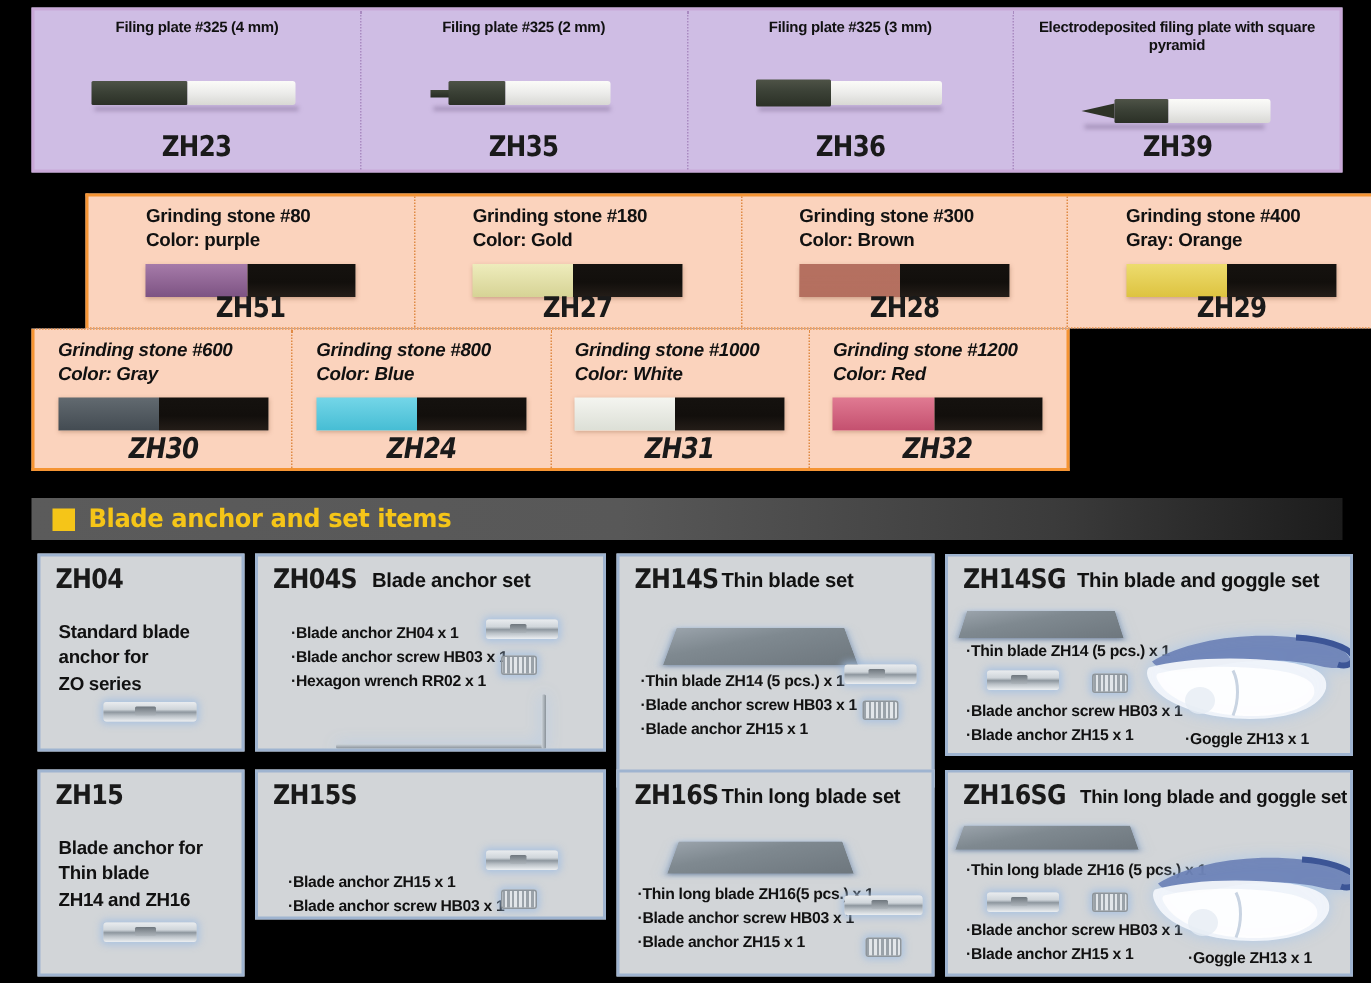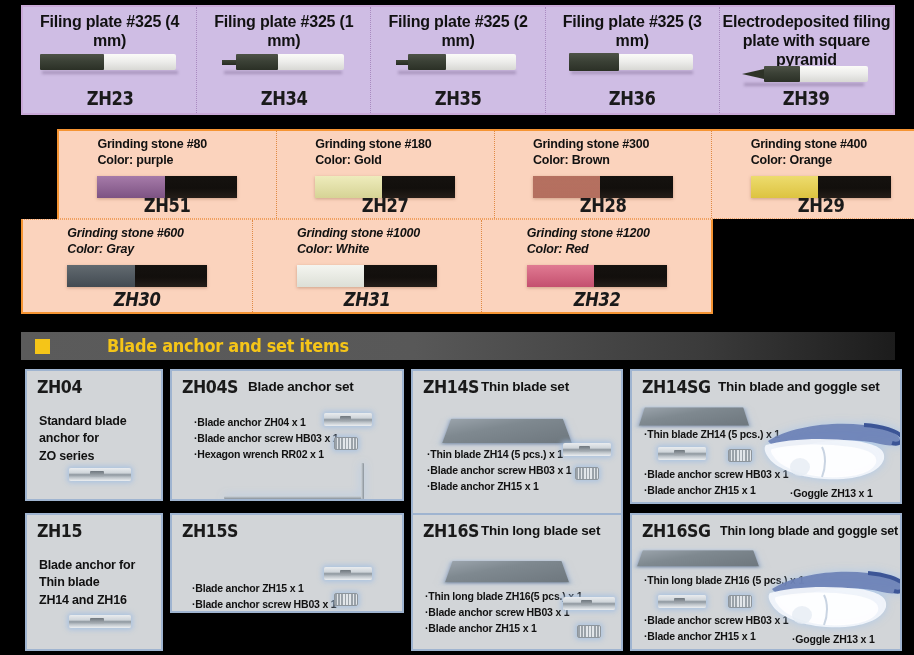--- a/index.html
+++ b/index.html
@@ -22,21 +22,21 @@
   }
   .purple-cell {
     flex: 1 1 0;
     position: relative;
     display: flex; flex-direction: column; align-items: center;
     padding-top: 6px;
     box-sizing: border-box;
   }
   .purple-cell + .purple-cell { border-left: 1px dotted #a98ac0; }
   .pcell-title {
-    font-size: 16px; font-weight: bold; color: #111;
+    font-size: 10px; font-weight: bold; color: #111;
     text-align: center; line-height: 1.18; letter-spacing: -0.2px;
   }
   .pcell-code {
     font-size: 19px; font-weight: bold; color: #1a1a1a;
     letter-spacing: -0.5px;
     font-family: "DejaVu Sans", sans-serif;
     position: absolute; bottom: 4px;
     transform: scaleX(0.86);
   }
   .plate-img { position: absolute; top: 44px; height: 22px; }
@@ -119,21 +119,21 @@
   .stone-black {
     width: 52%; height: 100%;
     background: linear-gradient(180deg,#15120f 0%, #120f0c 55%, #241d18 100%);
   }
 
   
   .banner {
     position: absolute; left: 21px; top: 332px; width: 874px; height: 28px;
     background: linear-gradient(90deg,#5b5b5b 0%, #585858 45%, #3b3b3b 78%, #1c1c1c 100%);
     display: flex; align-items: center;
-    padding-left: 14px; box-sizing: border-box; gap: 48px;
+    padding-left: 14px; box-sizing: border-box;
   }
   .banner-square {
     width: 15px; height: 15px; background: #f5c518; margin-right: 9px;
     flex: none;
   }
   .banner-text {
     color: #f5c518; font-weight: bold; font-size: 17px;
     font-family: "DejaVu Sans", sans-serif;
     letter-spacing: -0.3px;
     transform: scaleX(0.95); transform-origin: left center;
@@ -230,32 +230,20 @@
       <div class="plate-img">
         <div class="plate-wrap" style="width:140px">
           <div class="plate-shadow" style="width:136px"></div>
           <div class="plate-dark" style="width:64px"></div>
           <div class="plate-light" style="left:64px;width:72px"></div>
         </div>
       </div>
       <div class="pcell-code">ZH23</div>
     </div>
 
-    <div class="purple-cell">
-      <div class="pcell-title">Filing plate #325  (1 mm)</div>
-      <div class="plate-img">
-        <div class="plate-wrap" style="width:124px">
-          <div class="plate-shadow" style="width:118px"></div>
-          <div class="plate-tang" style="left:0;width:18px"></div>
-          <div class="plate-dark" style="left:14px;width:42px"></div>
-          <div class="plate-light" style="left:56px;width:66px"></div>
-        </div>
-      </div>
-      <div class="pcell-code">ZH34</div>
-    </div>
 
     <div class="purple-cell">
       <div class="pcell-title">Filing plate #325  (2 mm)</div>
       <div class="plate-img">
         <div class="plate-wrap" style="width:124px">
           <div class="plate-shadow" style="width:118px"></div>
           <div class="plate-tang" style="left:0;width:16px"></div>
           <div class="plate-dark" style="left:12px;width:38px"></div>
           <div class="plate-light" style="left:50px;width:70px"></div>
         </div>
@@ -308,37 +296,45 @@
     </div>
     <div class="ocell">
       <div class="ocell-title"><span>Grinding stone #300</span><br><span>Color: Brown</span></div>
       <div class="stone">
         <div class="stone-color" style="background:linear-gradient(180deg,#c4807012,#b46f5f),#b46f5f"></div>
           <div class="stone-black"></div>
       </div>
       <div class="ocell-code">ZH28</div>
     </div>
     <div class="ocell">
-      <div class="ocell-title"><span>Grinding stone #400</span><br><span>Color: Orange</span></div>
+      <div class="ocell-title"><span>Grinding stone #400</span><br><span>Gray: Orange</span></div>
       <div class="stone">
         <div class="stone-color" style="background:linear-gradient(180deg,#eddc6e,#ddc340)"></div>
           <div class="stone-black"></div>
       </div>
       <div class="ocell-code">ZH29</div>
     </div>
   </div>
 
   <div class="orange-row2">
     <div class="ocell">
       <div class="ocell-title"><span>Grinding stone #600</span><br><span>Color: Gray</span></div>
       <div class="stone">
         <div class="stone-color" style="background:linear-gradient(180deg,#626a70,#434b52)"></div>
           <div class="stone-black"></div>
       </div>
       <div class="ocell-code">ZH30</div>
+    </div>
+    <div class="ocell">
+      <div class="ocell-title"><span>Grinding stone #800</span><br><span>Color: Blue</span></div>
+      <div class="stone">
+        <div class="stone-color" style="background:linear-gradient(180deg,#74d6e8,#46bdd4)"></div>
+          <div class="stone-black"></div>
+      </div>
+      <div class="ocell-code">ZH24</div>
     </div>
     <div class="ocell">
       <div class="ocell-title"><span>Grinding stone #1000</span><br><span>Color: White</span></div>
       <div class="stone">
         <div class="stone-color" style="background:linear-gradient(180deg,#f4f5f0,#dcdfd6)"></div>
           <div class="stone-black"></div>
       </div>
       <div class="ocell-code">ZH31</div>
     </div>
     <div class="ocell">

